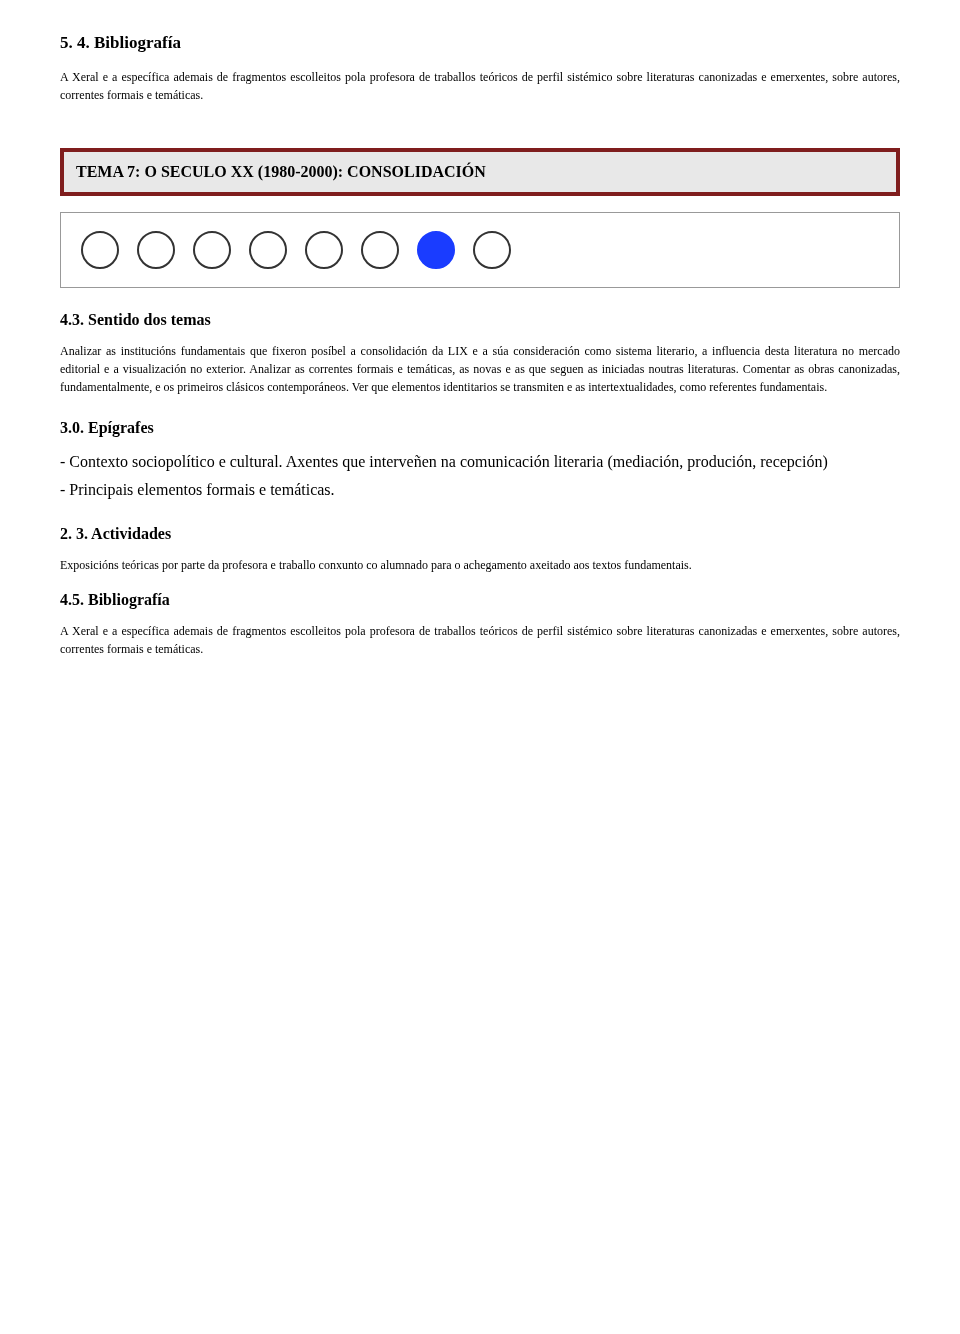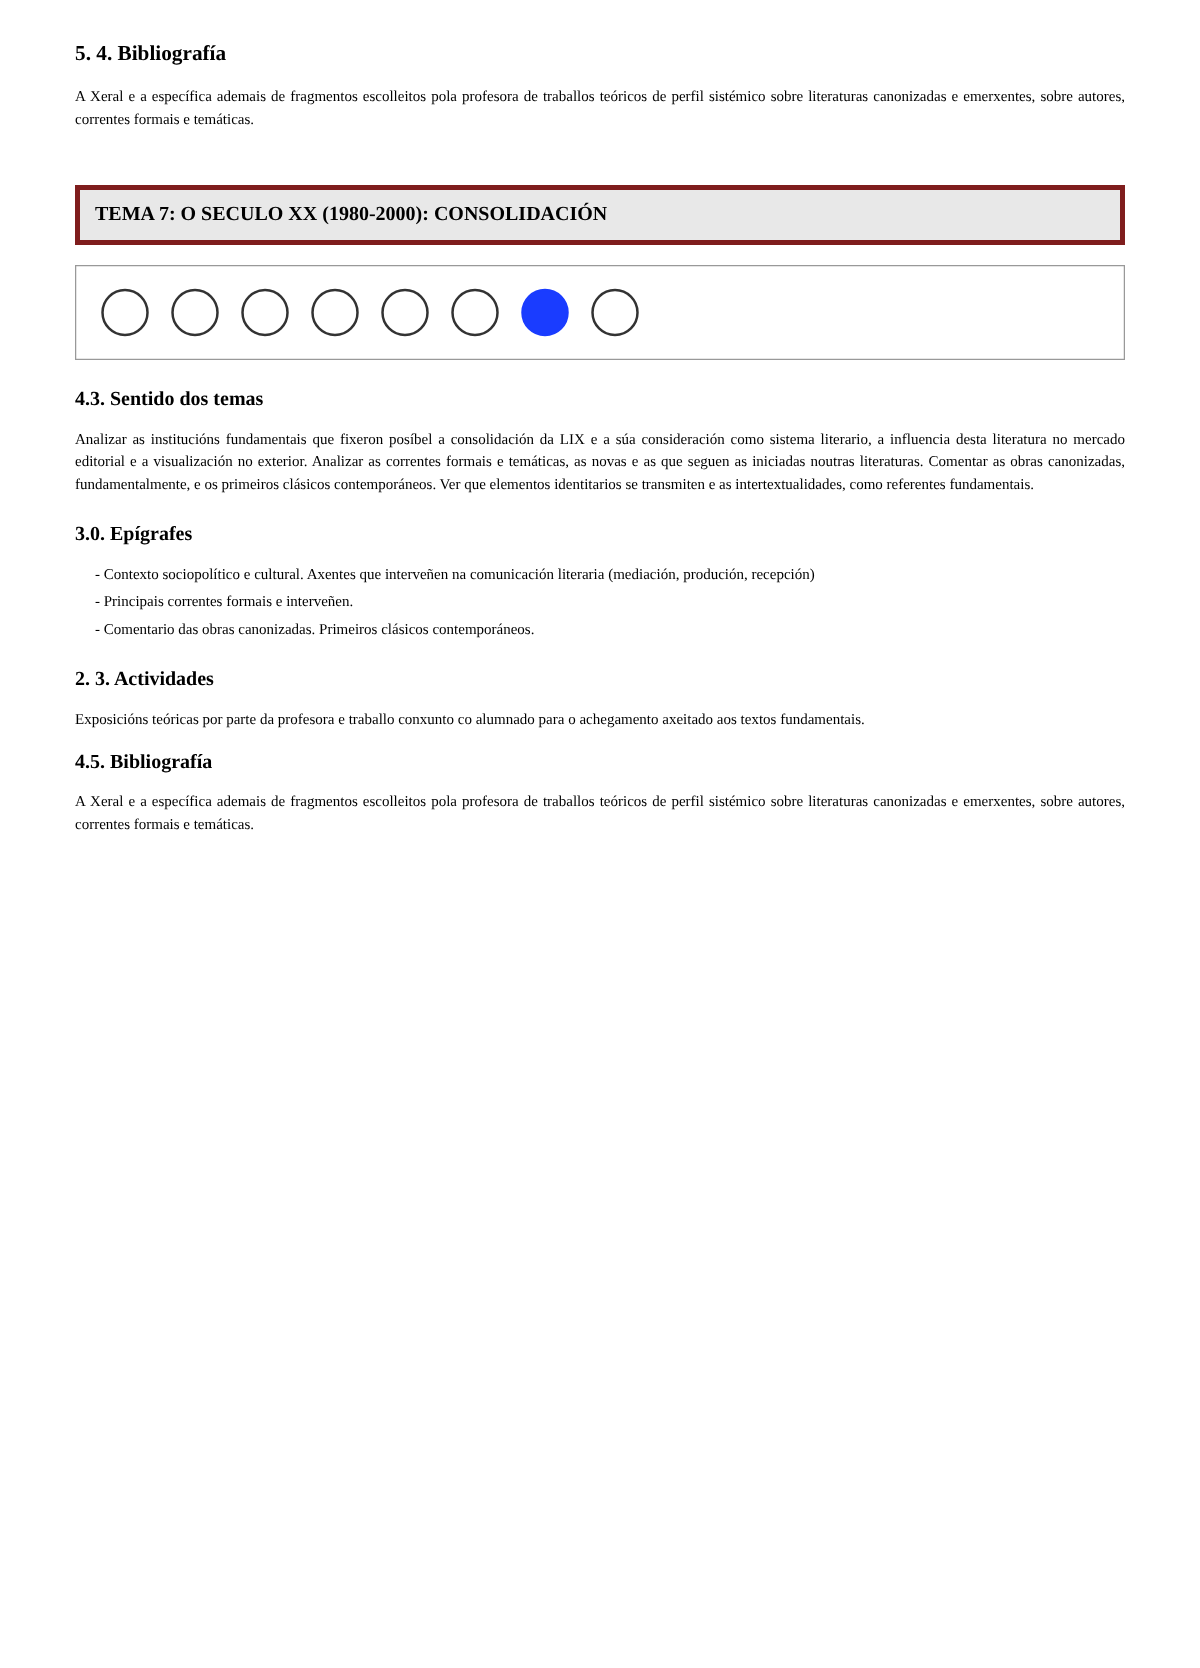--- a/index.html
+++ b/index.html
@@ -70,23 +70,23 @@
       margin-bottom: 10px;
     }
 
     .subsection-number {
       font-weight: bold;
       font-size: 16px;
       margin: 20px 0 10px 0;
     }
 
     .list-item {
-      margin-left: 16px;
+      margin-left: 0;
       margin-bottom: 4px;
-      font-size: 12px;
+      font-size: 16px;
     }
 
     .list-block {
       margin-bottom: 14px;
     }
 
     .spacer {
       height: 10px;
     }
   </style>
@@ -123,22 +123,21 @@
 
 
 <p class="body-text">Analizar as institucións fundamentais que fixeron posíbel a consolidación da LIX e a súa consideración como sistema literario, a influencia desta literatura no mercado editorial e a visualización no exterior. Analizar as correntes formais e temáticas, as novas e as que seguen as iniciadas noutras literaturas. Comentar as obras canonizadas, fundamentalmente, e os primeiros clásicos contemporáneos. Ver que elementos identitarios se transmiten e as intertextualidades, como referentes fundamentais.</p>
 
 
 <p class="subsection-number">3.0. Epígrafes</p>
 
 
 <div class="list-block">
 <p class="list-item">- Contexto sociopolítico e cultural. Axentes que interveñen na comunicación literaria (mediación, produción, recepción)</p>
-    <p class="list-item">- Principais correntes formais e interveñen.</p>
-    <p class="list-item">- Comentario das obras canonizadas. Primeiros clásicos contemporáneos.</p>
+    <p class="list-item">- Principais elementos formais e temáticas.</p>
   </div>
 
 
 <p class="subsection-number">2. 3. Actividades</p>
 
 
 <p class="body-text">Exposicións teóricas por parte da profesora e traballo conxunto co alumnado para o achegamento axeitado aos textos fundamentais.</p>
 
 
 <p class="subsection-heading">4.5. Bibliografía</p>

